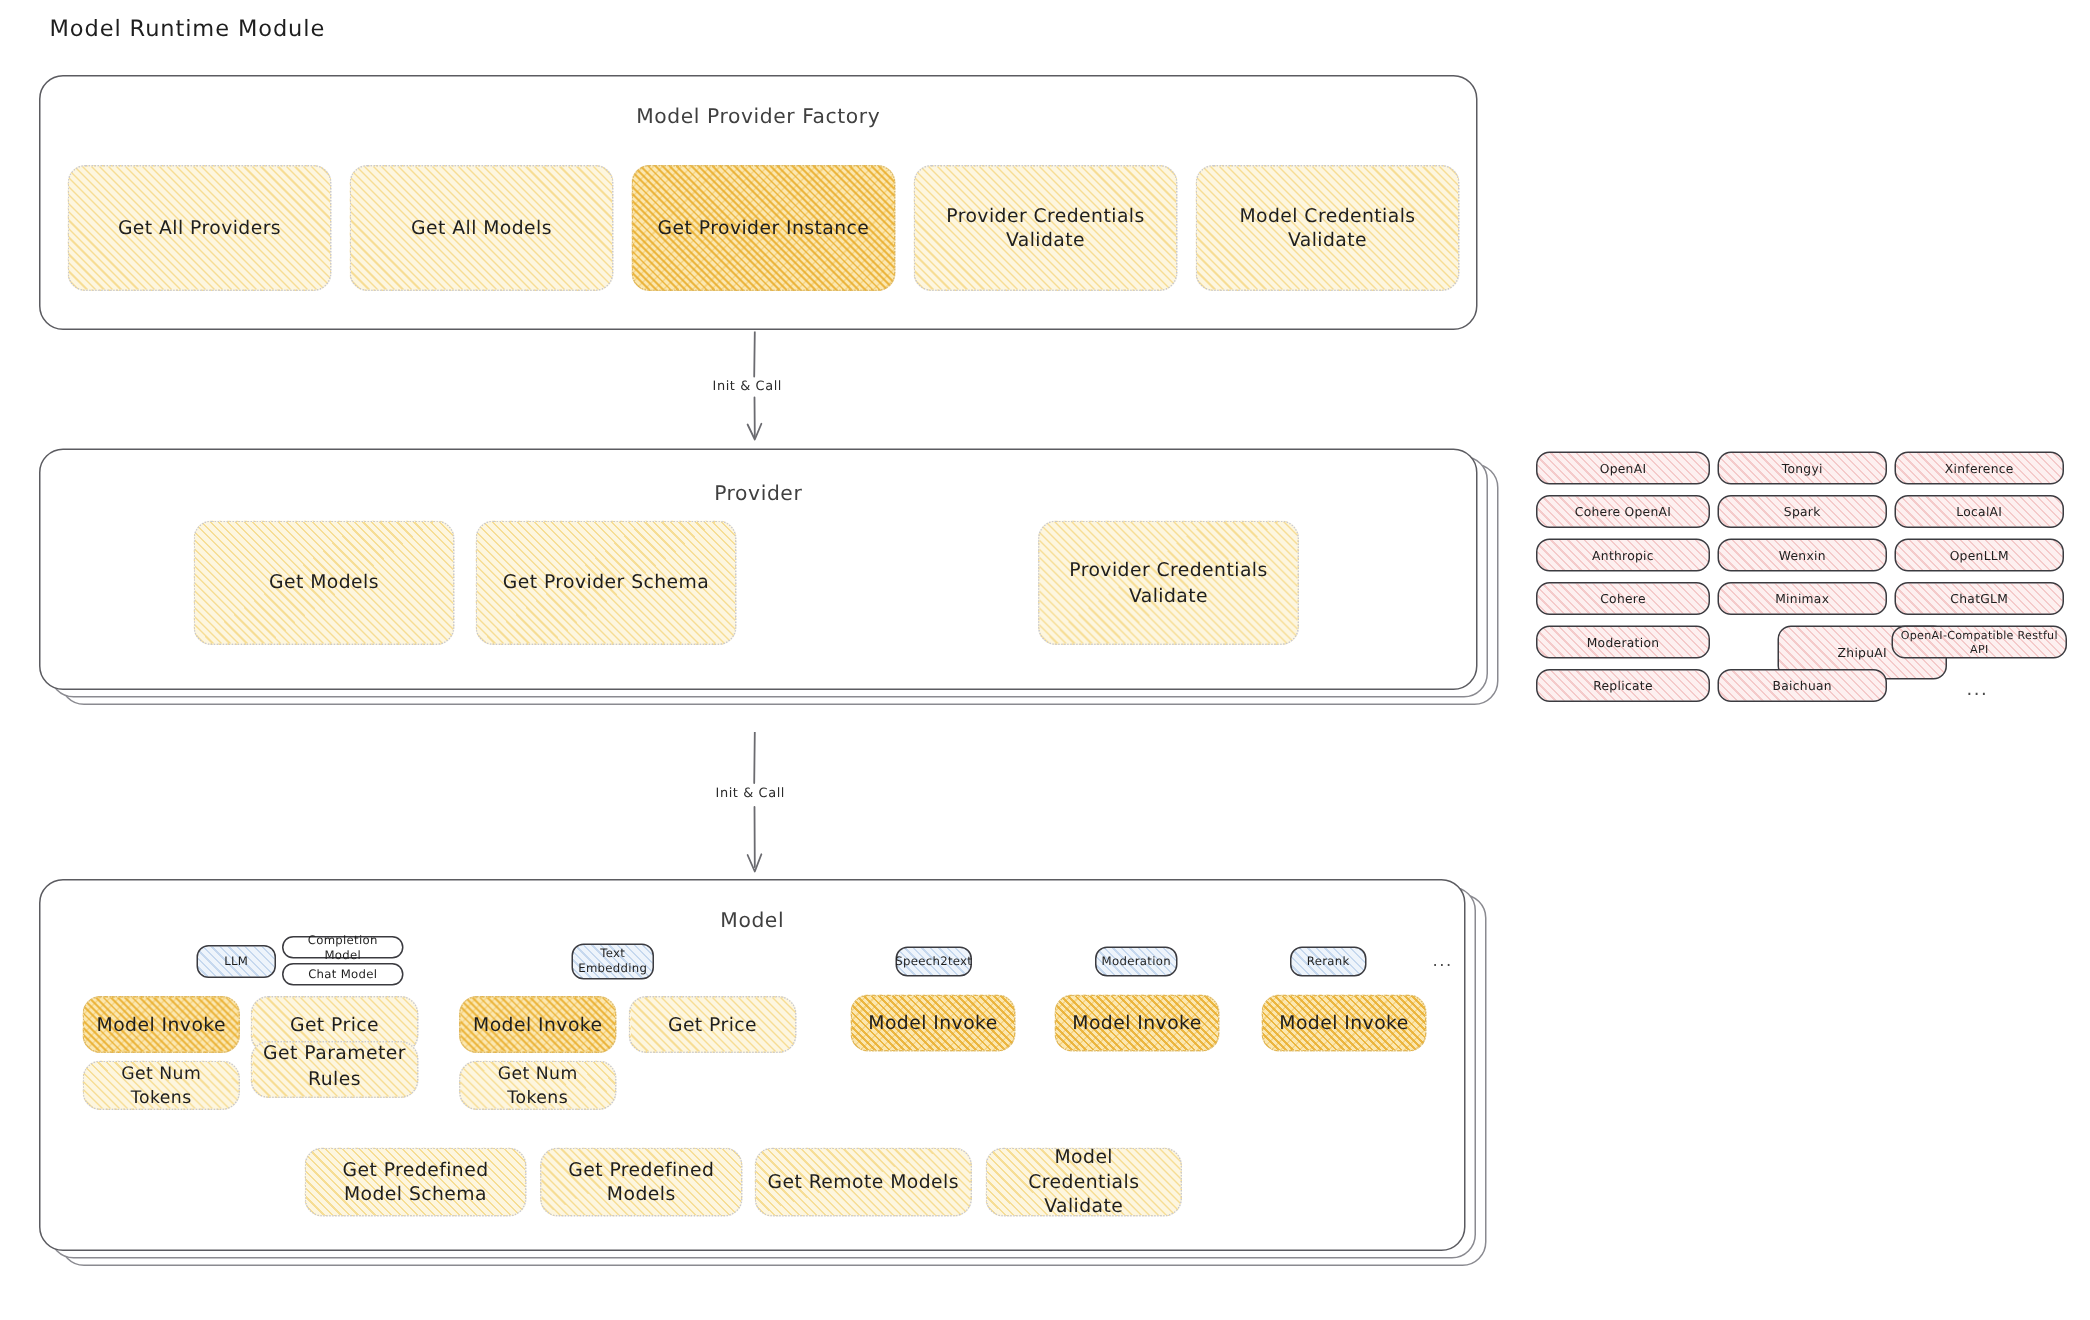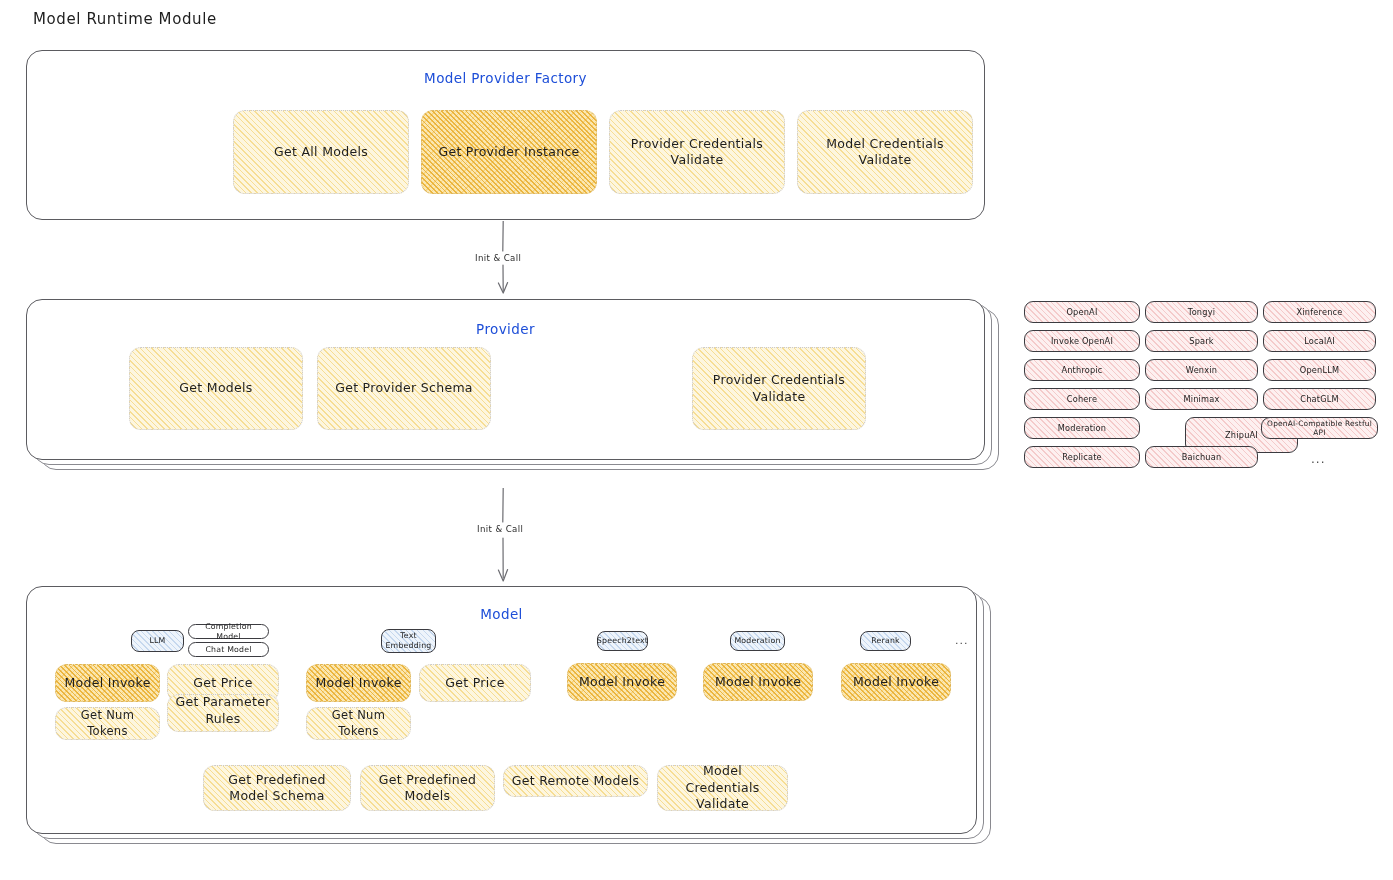--- a/index.html
+++ b/index.html
@@ -21,21 +21,21 @@
     position:absolute;border:1.3px solid #5b5b60;border-radius:16px;background:#fff;
     box-sizing:border-box;
   }
   .shadowcard{
     position:absolute;border:1.2px solid #8a8a90;border-radius:16px;background:#fff;
     box-sizing:border-box;
   }
 
   .card-title{
     position:absolute;left:0;right:0;text-align:center;font-size:13.5px;
-    color:#1d4ed8;letter-spacing:.4px;
+    color:#404040;letter-spacing:.4px;
   }
 
   
   .box{
     position:absolute;box-sizing:border-box;border-radius:12px;
     border:1.1px dotted #c9c9cf;
     display:flex;align-items:center;justify-content:center;text-align:center;
     font-size:12.5px;color:#1e1e1e;line-height:1.32;letter-spacing:.3px;
     padding:4px 6px;
   }
@@ -100,20 +100,23 @@
 </head>
 <body>
 
 <div class="canvas">
 
   <div class="page-title">Model Runtime Module</div>
 
   <div class="card" style="left:26px;top:50px;width:959px;height:170px;">
     <div class="card-title" style="top:19px;">Model Provider Factory</div>
 
+    <div class="box hatch-y" style="left:18px;top:59px;width:176px;height:84px;">
+      <span>Get All Providers</span>
+    </div>
     <div class="box hatch-y" style="left:206px;top:59px;width:176px;height:84px;">
       <span>Get All Models</span>
     </div>
     <div class="box hatch-y-strong" style="left:394px;top:59px;width:176px;height:84px;">
       <span>Get Provider Instance</span>
     </div>
     <div class="box hatch-y" style="left:582px;top:59px;width:176px;height:84px;">
       <span>Provider Credentials Validate</span>
     </div>
     <div class="box hatch-y" style="left:770px;top:59px;width:176px;height:84px;">
@@ -142,21 +145,21 @@
     </div>
     <div class="box hatch-y" style="left:665px;top:47px;width:174px;height:83px;">
       <span>Provider Credentials Validate</span>
     </div>
   </div>
 
   <div class="chip hatch-pink" style="left:1024px;top:301px;width:116px;height:22px;">
     <span>OpenAI</span>
   </div>
   <div class="chip hatch-pink" style="left:1024px;top:330px;width:116px;height:22px;">
-    <span>Invoke OpenAI</span>
+    <span>Cohere OpenAI</span>
   </div>
   <div class="chip hatch-pink" style="left:1024px;top:359px;width:116px;height:22px;">
     <span>Anthropic</span>
   </div>
   <div class="chip hatch-pink" style="left:1024px;top:388px;width:116px;height:22px;">
     <span>Cohere</span>
   </div>
   <div class="chip hatch-pink" style="left:1024px;top:417px;width:116px;height:22px;">
     <span>Moderation</span>
   </div>
@@ -272,21 +275,21 @@
     </div>
 
     <div class="ellipsis" style="left:928px;top:47px;font-size:11px;">...</div>
 
     <div class="box hatch-y" style="left:176px;top:178px;width:148px;height:46px;">
       <span>Get Predefined Model Schema</span>
     </div>
     <div class="box hatch-y" style="left:333px;top:178px;width:135px;height:46px;">
       <span>Get Predefined Models</span>
     </div>
-    <div class="box hatch-y" style="left:476px;top:178px;width:145px;height:32px;">
+    <div class="box hatch-y" style="left:476px;top:178px;width:145px;height:46px;">
       <span>Get Remote Models</span>
     </div>
     <div class="box hatch-y" style="left:630px;top:178px;width:131px;height:46px;">
       <span>Model Credentials Validate</span>
     </div>
   </div>
 
 </div>
 
 </body></html>

